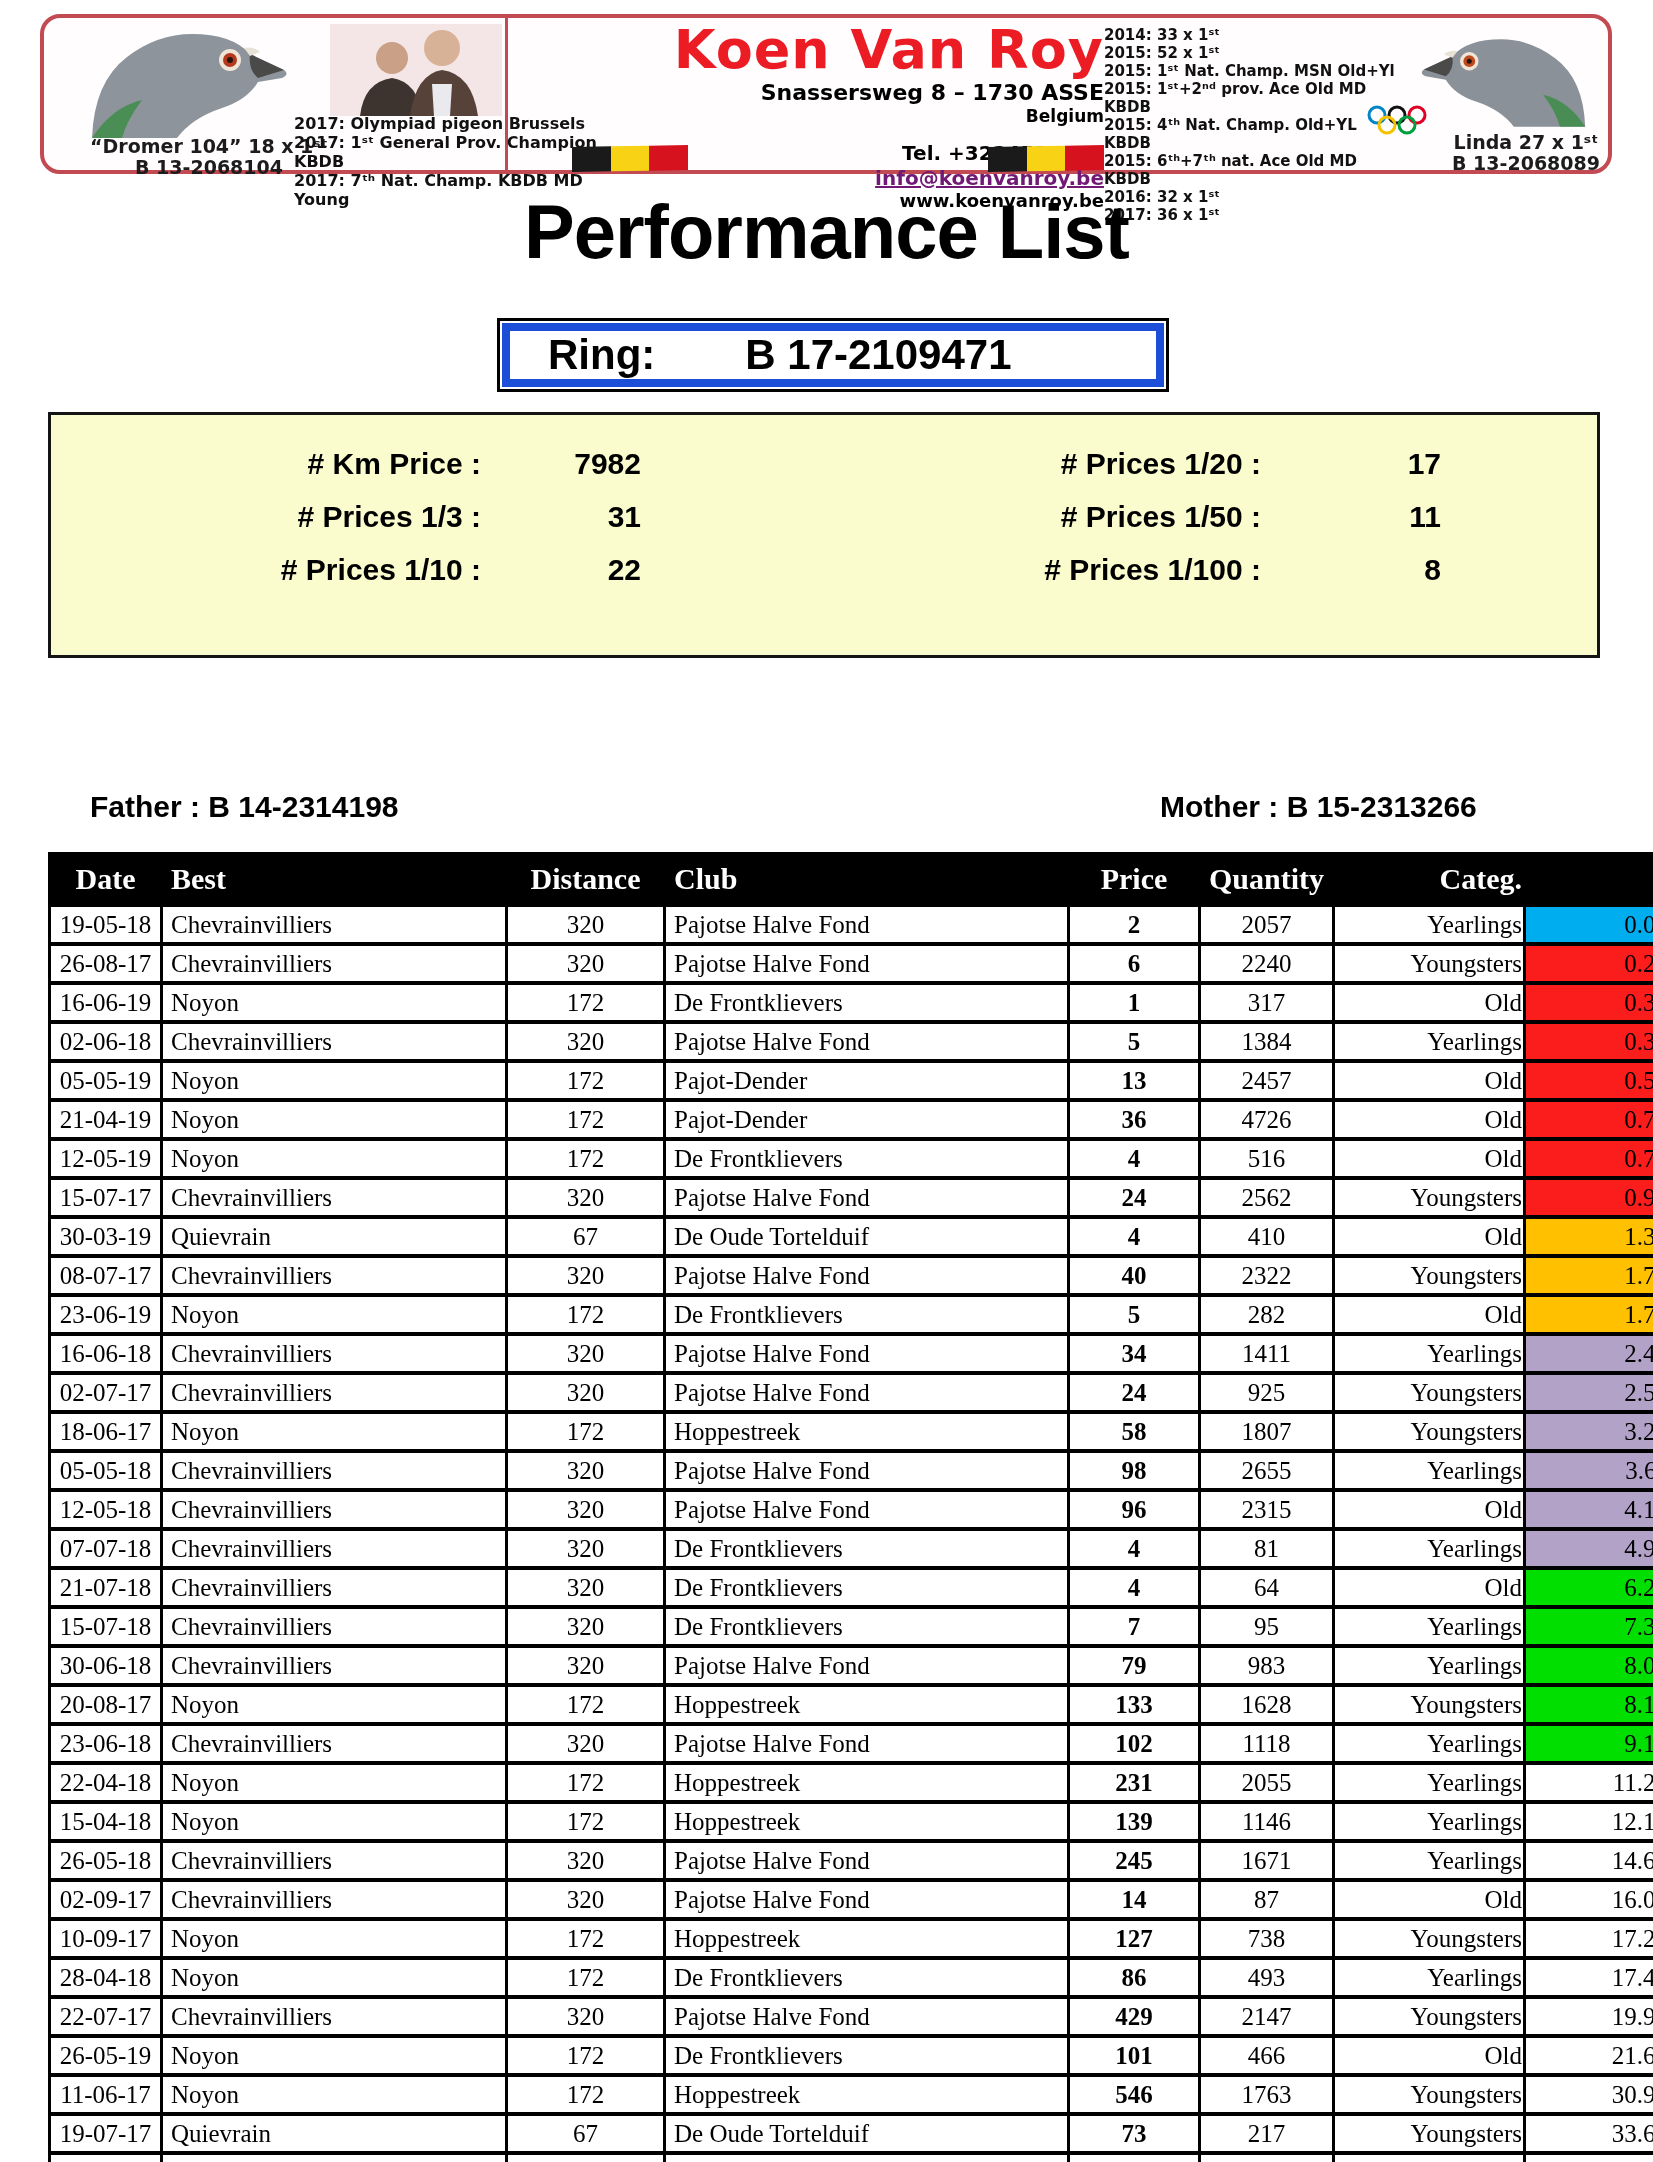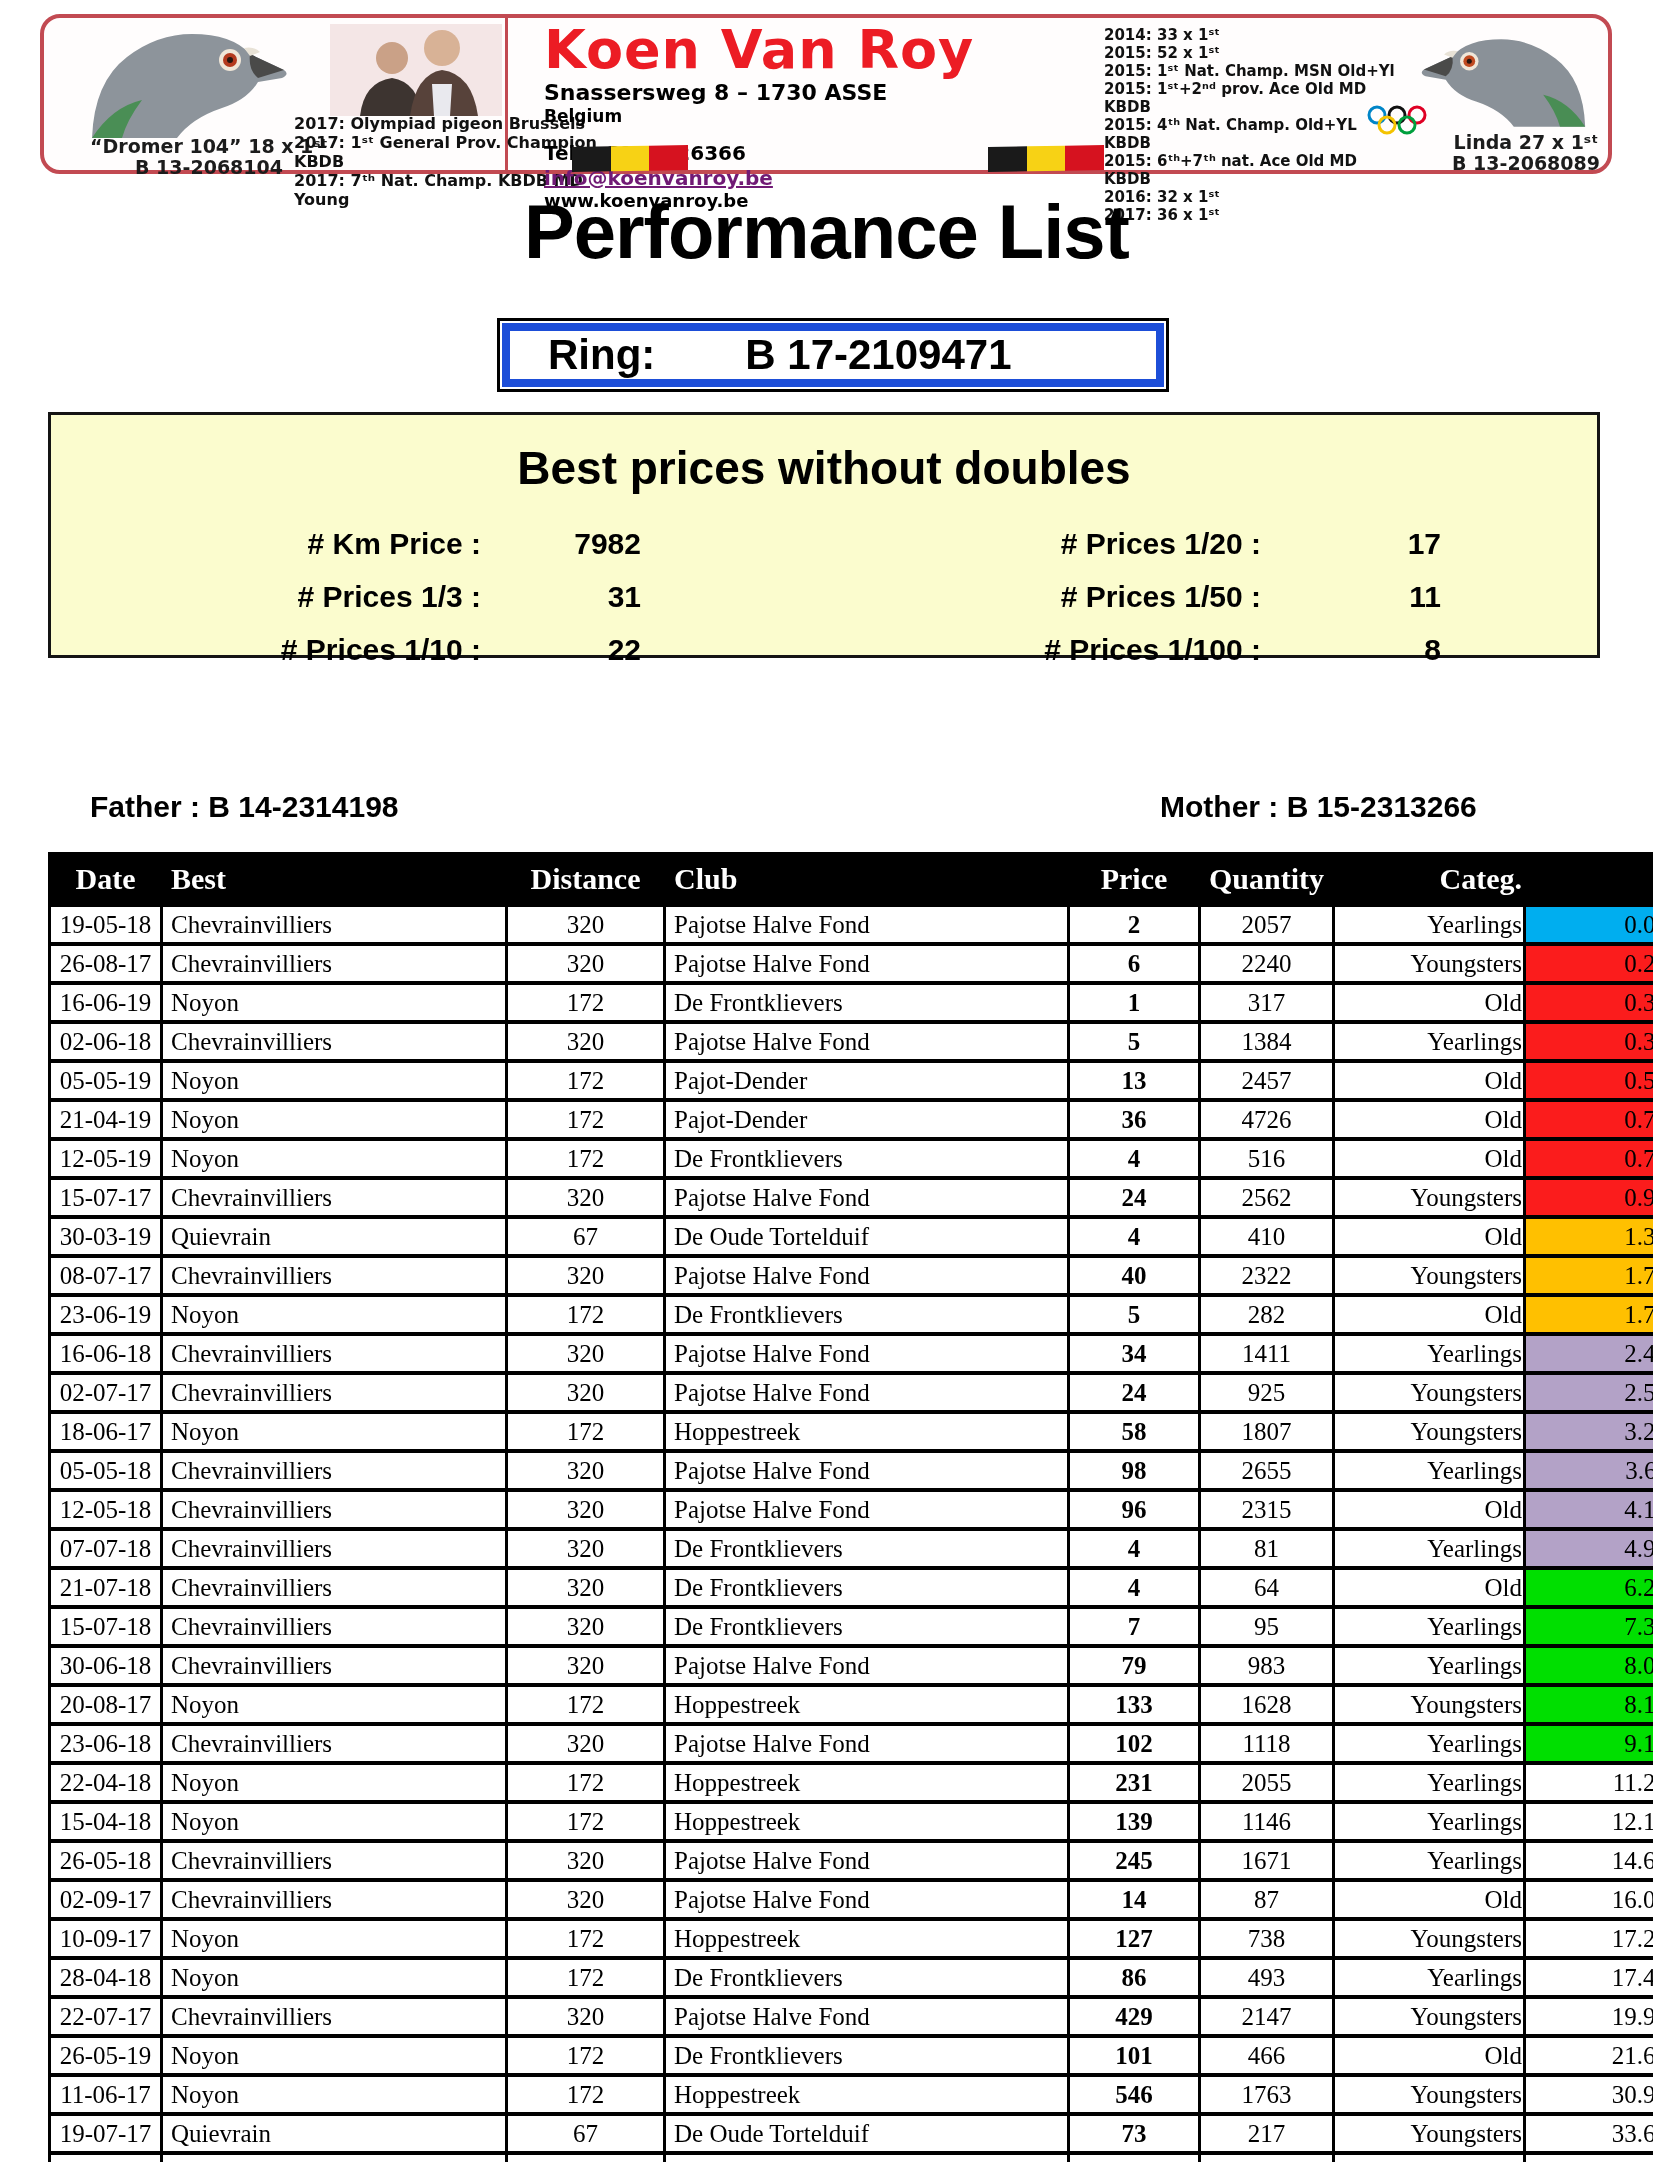--- a/index.html
+++ b/index.html
@@ -14,21 +14,21 @@
   .pigeon-box{position:absolute;top:4px;}
   .pigeon-left{left:28px;width:250px;height:116px;}
   .pigeon-right{left:1348px;width:210px;height:112px;transform:scaleX(-1);}
   .pigeon-caption{position:absolute;font-weight:bold;font-size:19px;line-height:21px;text-align:center;color:#1c1c1c;}
   .cap-left{left:30px;top:118px;width:270px;}
   .cap-right{left:1372px;top:114px;width:220px;}
   .couple{position:absolute;left:286px;top:6px;width:172px;height:92px;background:#f2e3e3;overflow:hidden;}
   .ach{position:absolute;margin:0;padding:0;list-style:none;font-size:16px;line-height:19px;color:#111;font-weight:bold;}
   .ach-left{left:250px;top:96px;width:330px;}
   .ach-right{left:1060px;top:8px;width:300px;line-height:18px;font-size:15px;}
-  .owner{position:absolute;left:500px;top:4px;width:560px;text-align:left;}
+  .owner{position:absolute;left:500px;top:4px;width:560px;text-align:right;}
   .owner-name{font-size:54px;line-height:56px;font-weight:bold;color:#ec1c24;letter-spacing:1px;}
   .owner-address{font-size:22px;font-weight:bold;margin-top:2px;}
   .owner-country{font-size:17px;font-weight:bold;margin-top:1px;}
   .owner-phone{font-size:20px;font-weight:bold;margin-top:15px;}
   .owner-email{font-size:20px;font-weight:bold;color:#701a75;text-decoration:underline;margin-top:1px;display:inline-block;}
   .owner-site{font-size:18px;font-weight:bold;margin-top:0;}
   .flag{position:absolute;top:128px;width:116px;height:25px;display:flex;transform:skewY(-1deg);}
   .flag-left{left:528px;}
   .flag-right{left:944px;}
   .flag i{flex:1;}
@@ -168,21 +168,20 @@
   <div class="main-title">Performance List</div>
 
   <div class="ring-box">
     <div class="ring-inner">
       <span class="ring-label">Ring:</span>
       <span class="ring-value">B 17-2109471</span>
     </div>
   </div>
 
   <div class="best-box">
-    <div class="best-title">Best prices without doubles</div>
     <div class="best-stats" id="best-stats">
         <div class="stat-row">
           <span class="stat-lab-l"># Km Price :</span>
           <span class="stat-val-l">7982</span>
           <span class="stat-lab-r"># Prices 1/20 :</span>
           <span class="stat-val-r">17</span>
         </div>
         <div class="stat-row">
           <span class="stat-lab-l"># Prices 1/3 :</span>
           <span class="stat-val-l">31</span>

